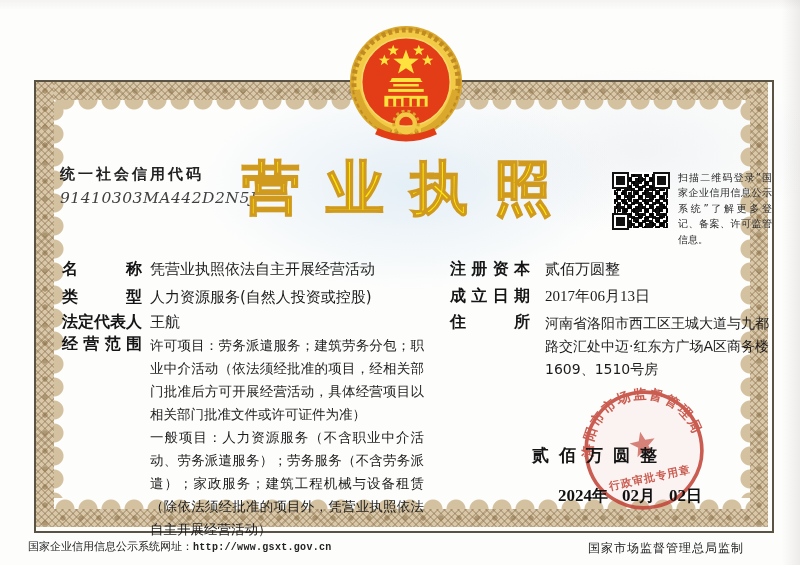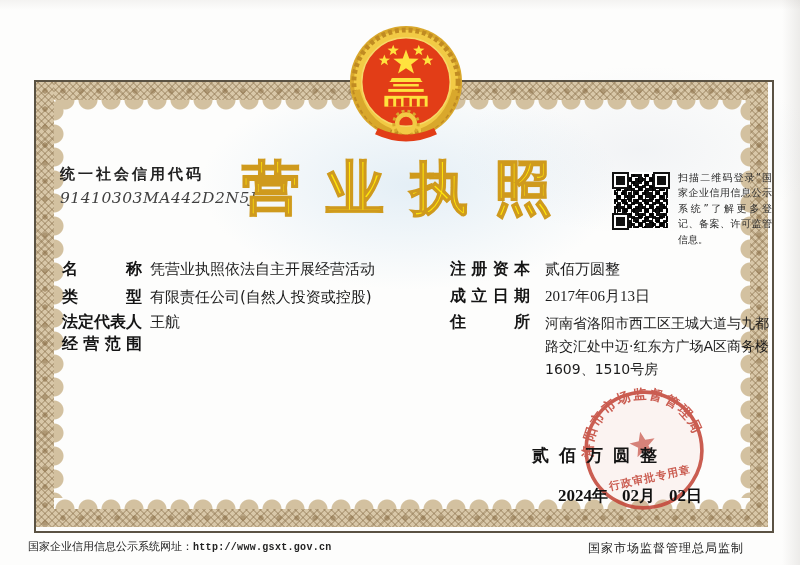--- a/index.html
+++ b/index.html
@@ -146,39 +146,43 @@
       <span>名</span>
       <span>称</span>
     </div>
   <div class="lv" style="font-size:15px;">凭营业执照依法自主开展经营活动</div>
 </div>
 <div class="row left-col" style="left:62px;top:287px;">
   <div class="jlabel">
       <span>类</span>
       <span>型</span>
     </div>
-  <div class="lv" style="font-size:15px;">有限责任公司(自然人投资或控股)</div>
+  <div class="lv" style="font-size:15px;">人力资源服务(自然人投资或控股)</div>
 </div>
 <div class="row left-col" style="left:62px;top:312px;">
   <div class="jlabel">
       <span>法</span>
       <span>定</span>
       <span>代</span>
       <span>表</span>
       <span>人</span>
     </div>
   <div class="lv" style="font-size:15px;">王航</div>
 </div>
 <div class="row left-col scope" style="left:62px;top:334px;">
   <div class="jlabel">
       <span>经</span>
       <span>营</span>
       <span>范</span>
       <span>围</span>
     </div>
+  <div style="margin-left:8px;width:274px;">
+    <div class="lv" style="margin-left:0;width:274px;">许可项目：劳务派遣服务；建筑劳务分包；职业中介活动（依法须经批准的项目，经相关部门批准后方可开展经营活动，具体经营项目以相关部门批准文件或许可证件为准）</div>
+    <div class="lv" style="margin-left:0;width:274px;">一般项目：人力资源服务（不含职业中介活动、劳务派遣服务）；劳务服务（不含劳务派遣）；家政服务；建筑工程机械与设备租赁（除依法须经批准的项目外，凭营业执照依法自主开展经营活动）</div>
+  </div>
 </div>
 
 <div class="row right-col" style="left:450px;top:259px;">
   <div class="jlabel">
       <span>注</span>
       <span>册</span>
       <span>资</span>
       <span>本</span>
     </div>
   <div class="lv" style="font-size:15px;">贰佰万圆整</div>

